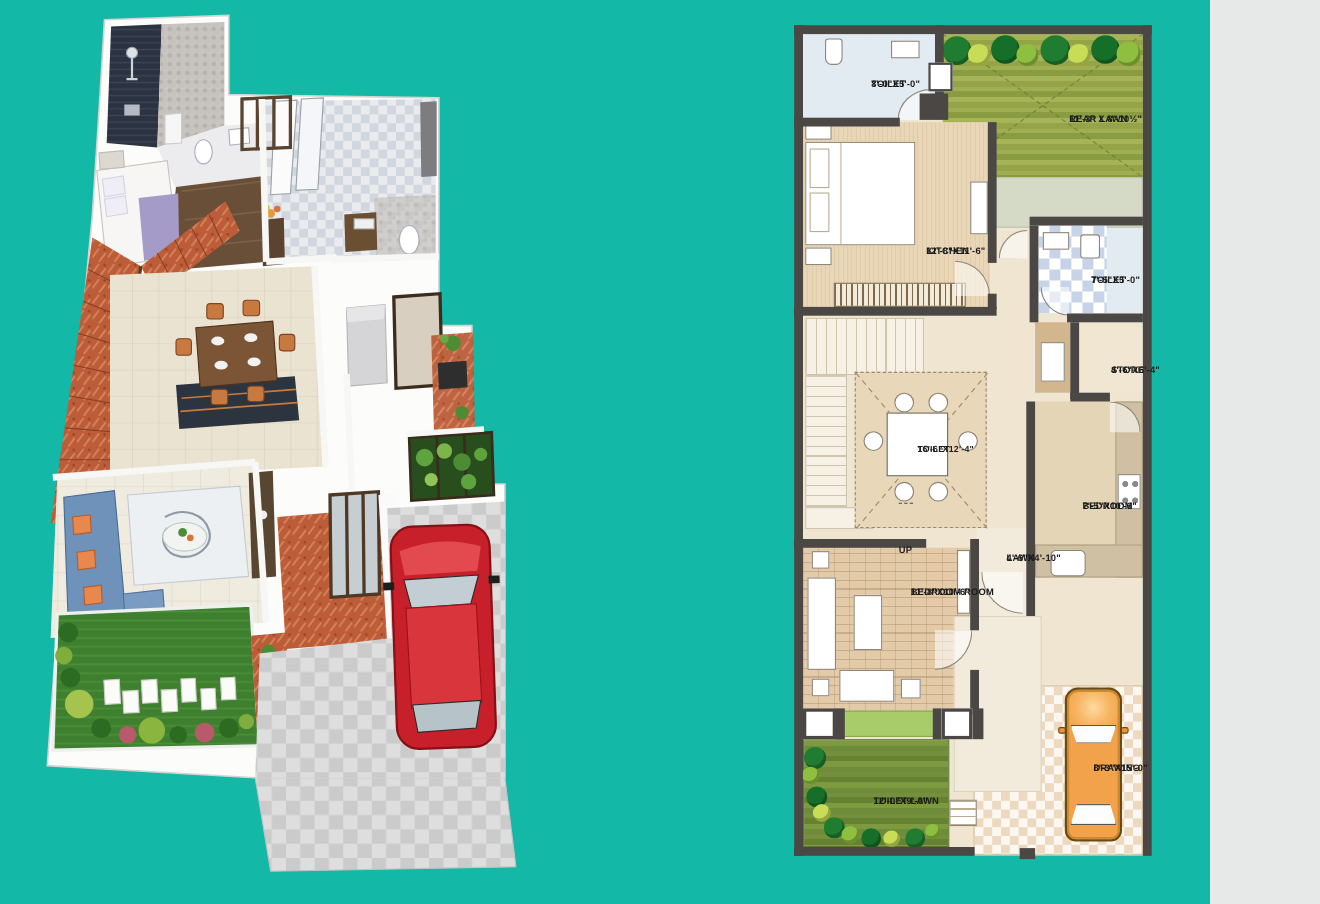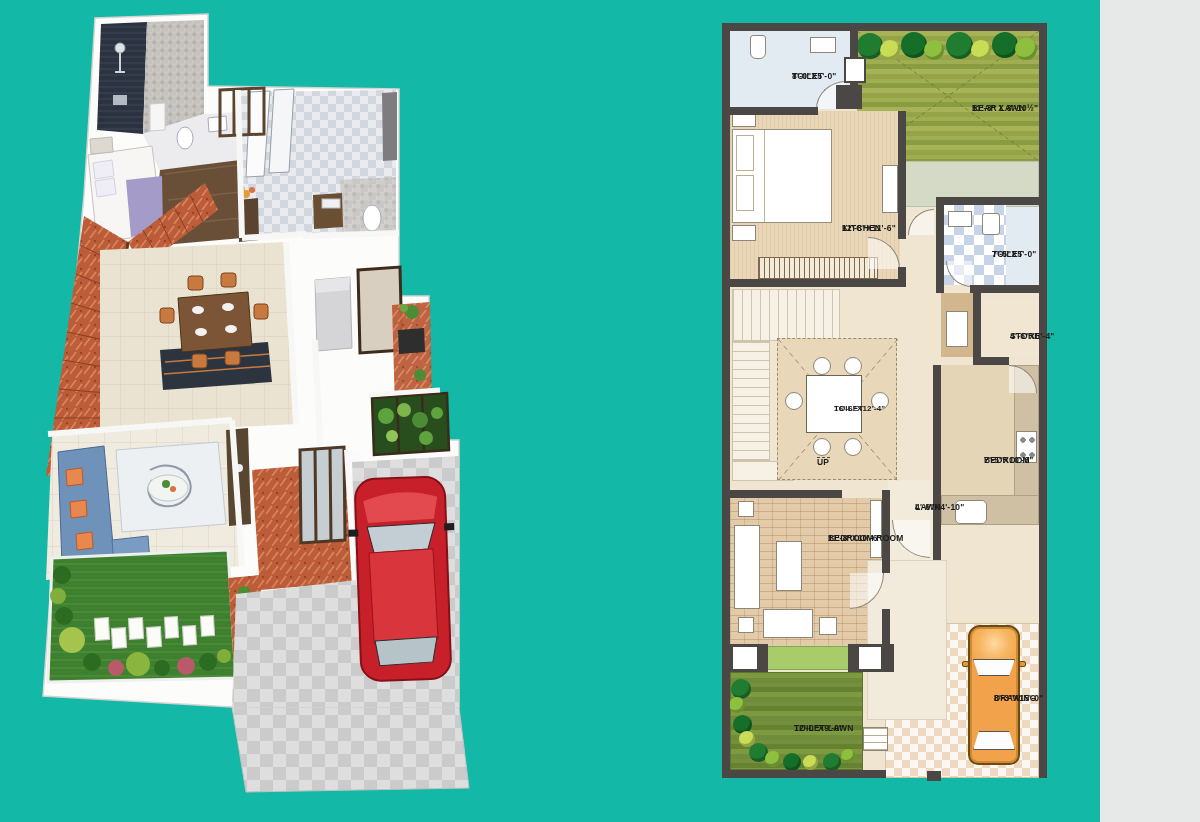--- a/index.html
+++ b/index.html
@@ -441,17 +441,17 @@
     <span>TOILET LAWN</span>
         <span>12'-0"X9'-0"</span>
       </div>
   <div class="lbl" style="left:272px;top:670px;">
     <span>DRAWING</span>
         <span>8'-3"X15'-0"</span>
       </div>
   <div class="lbl" style="left:95px;top:434px;">
     <span style="display:inline;">
           <i style="display:inline-block;width:13px;border-top:1.4px dashed #4a4744;vertical-align:middle;margin-right:2px;"></i>
-          <b style="display:inline;">UP</b>
+          <b style="display:inline;margin-top:38px;">UP</b>
         </span>
       </div>
 </div>
 </div>
 
 </body></html>

